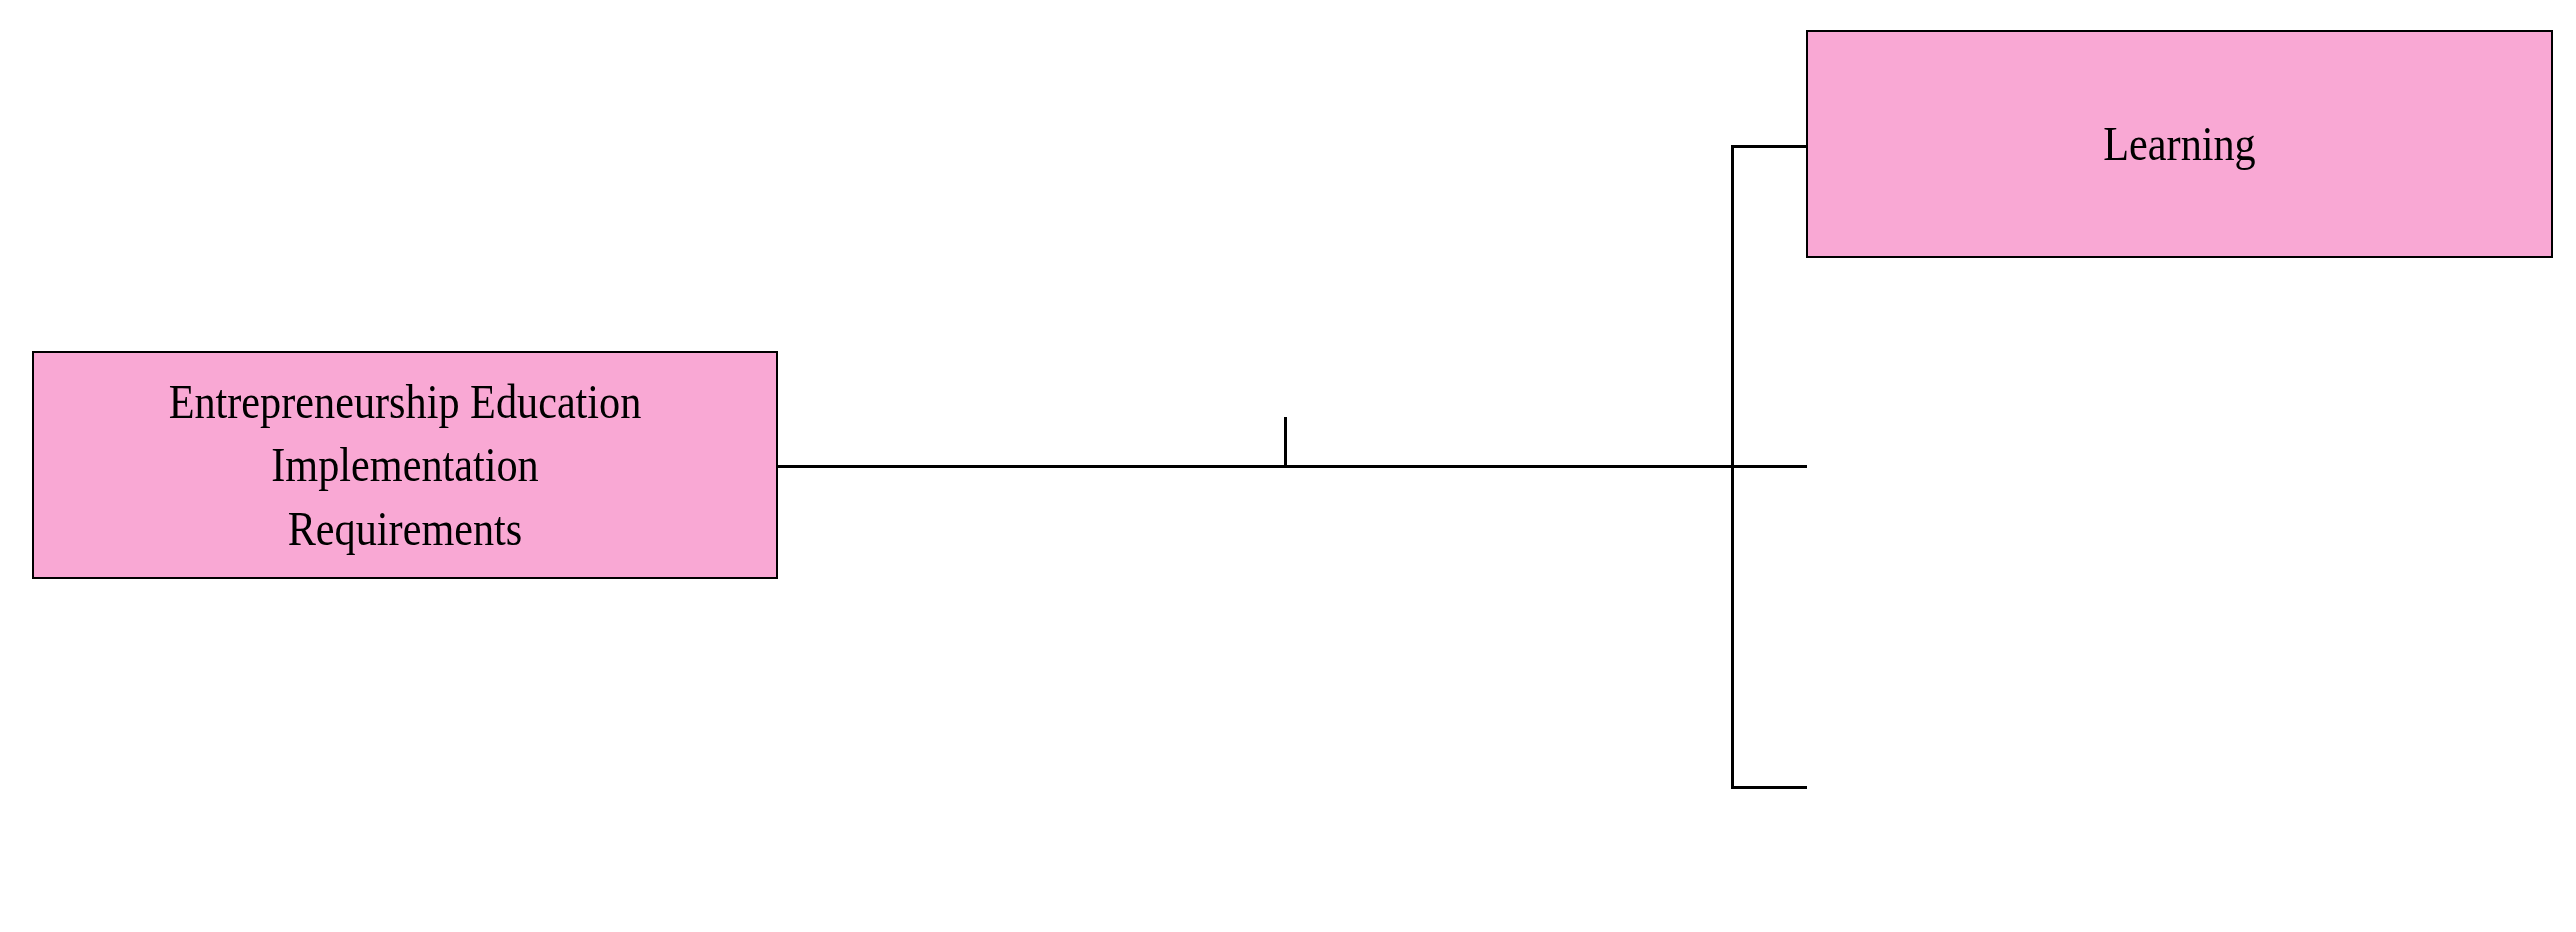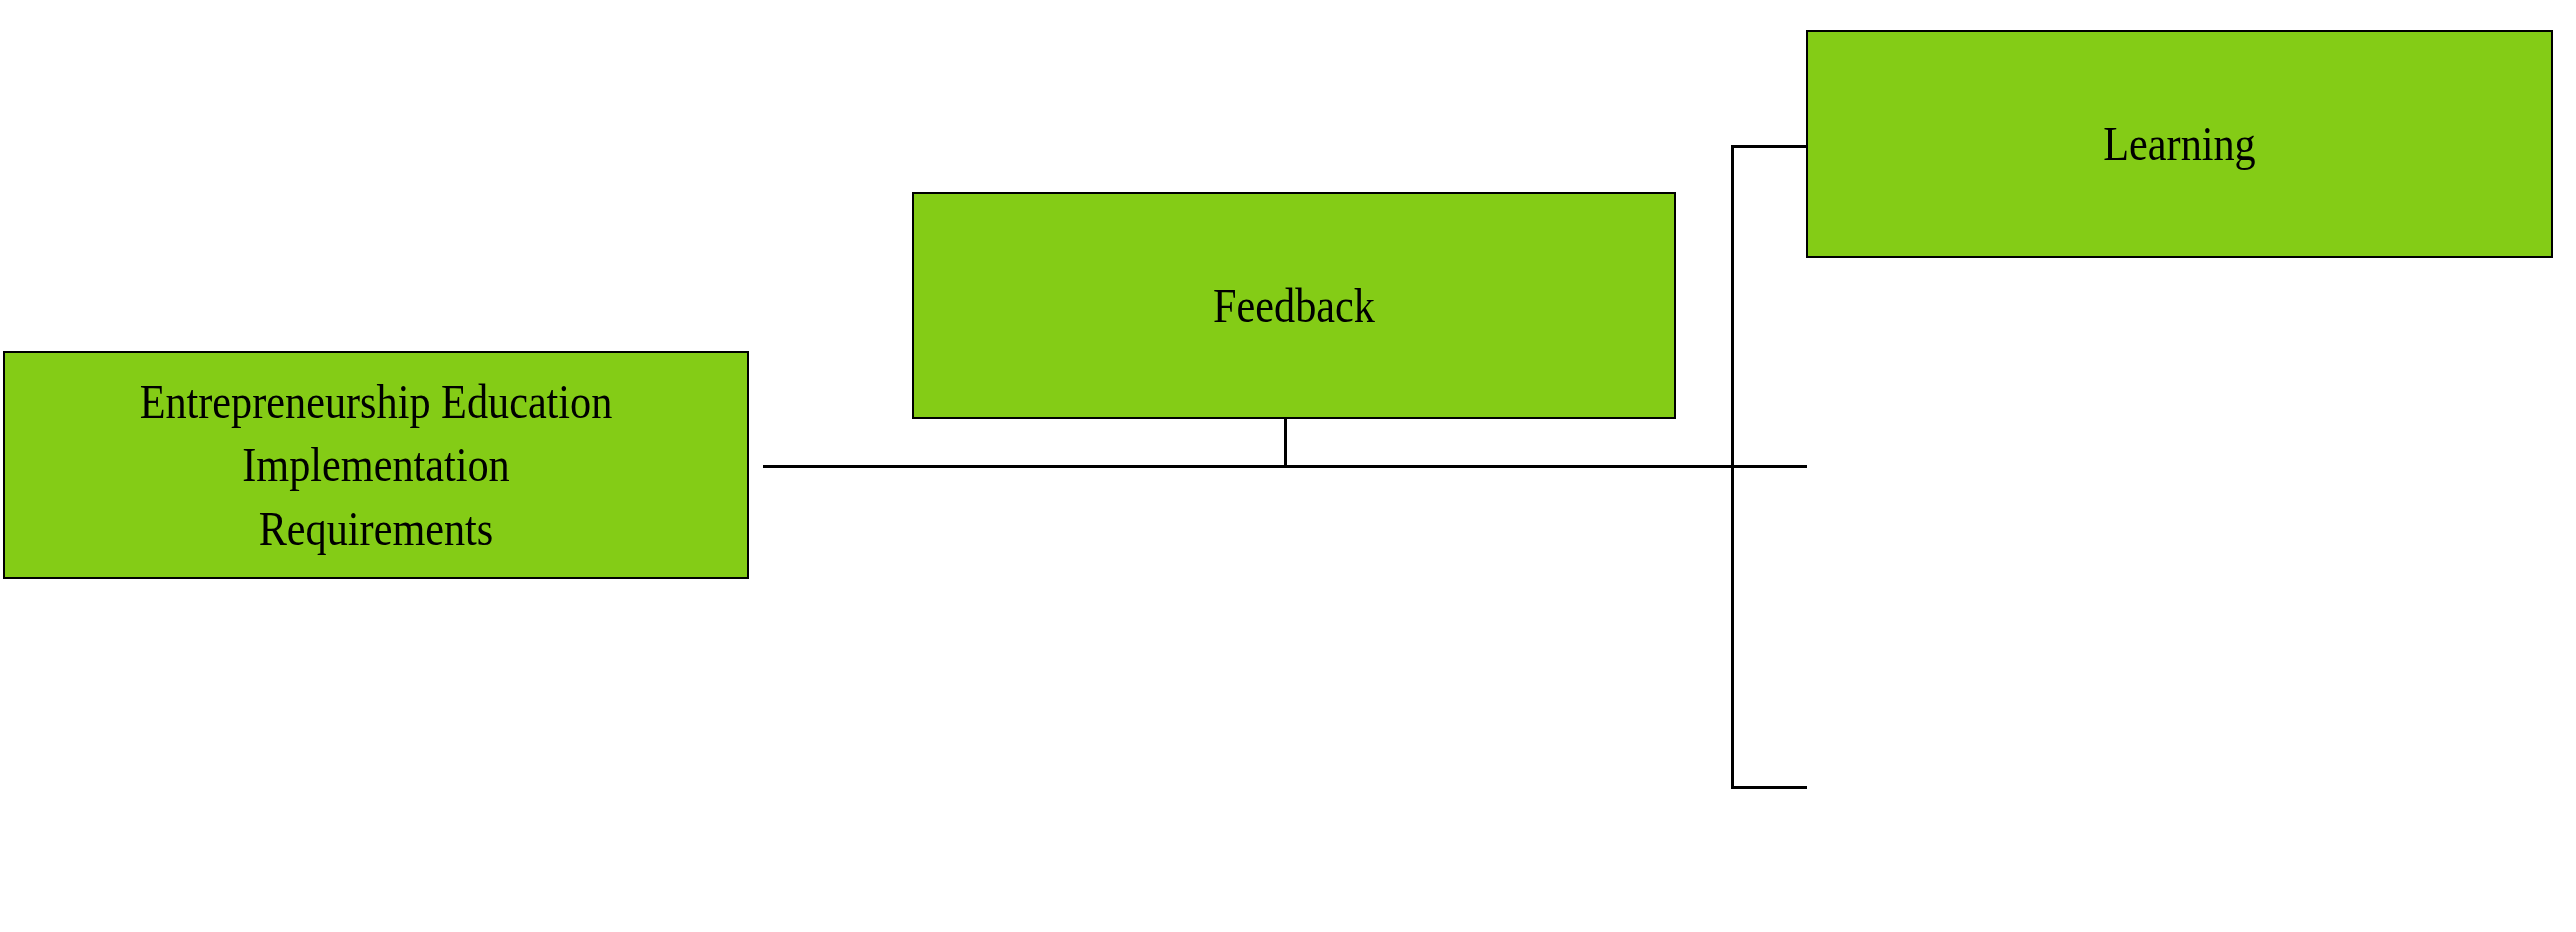--- a/index.html
+++ b/index.html
@@ -16,21 +16,21 @@
     width: 2576px;
     height: 933px;
     background: #ffffff;
     overflow: hidden;
   }
 
   
   .node-box {
     position: absolute;
     box-sizing: border-box;
-    background: #84cc16;
+    background: #f9a8d4;
     border: 2.5px solid #000000;
     display: flex;
     align-items: center;
     justify-content: center;
     text-align: center;
     color: #000000;
     z-index: 3;
   }
   .node-label {
     display: block;
@@ -38,21 +38,21 @@
     text-align: center;
     font-family: "Liberation Serif", "DejaVu Serif", serif;
     color: #000000;
     white-space: pre-line;
     transform: scaleX(0.88);
     transform-origin: center center;
   }
 
   
   #root-node {
-    left: 3px;
+    left: 32px;
     top: 351px;
     width: 746px;
     height: 228px;
   }
   #root-node .node-label {
     font-size: 48px;
     line-height: 1.32;
   }
 
   
@@ -135,23 +135,20 @@
   <div class="connector connector-h" id="branch-stub-learning"></div>
 
   <div class="connector connector-h" id="branch-stub-creation"></div>
 
   <div class="node-box" id="root-node">
     <span class="node-label">Entrepreneurship Education
 Implementation
 Requirements</span>
   </div>
 
-  <div class="node-box" id="feedback-node">
-    <span class="node-label">Feedback</span>
-  </div>
 
   <div class="node-box right-node" id="learning-node">
     <span class="node-label">Learning</span>
   </div>
 
 
 
 </div>
 
 

